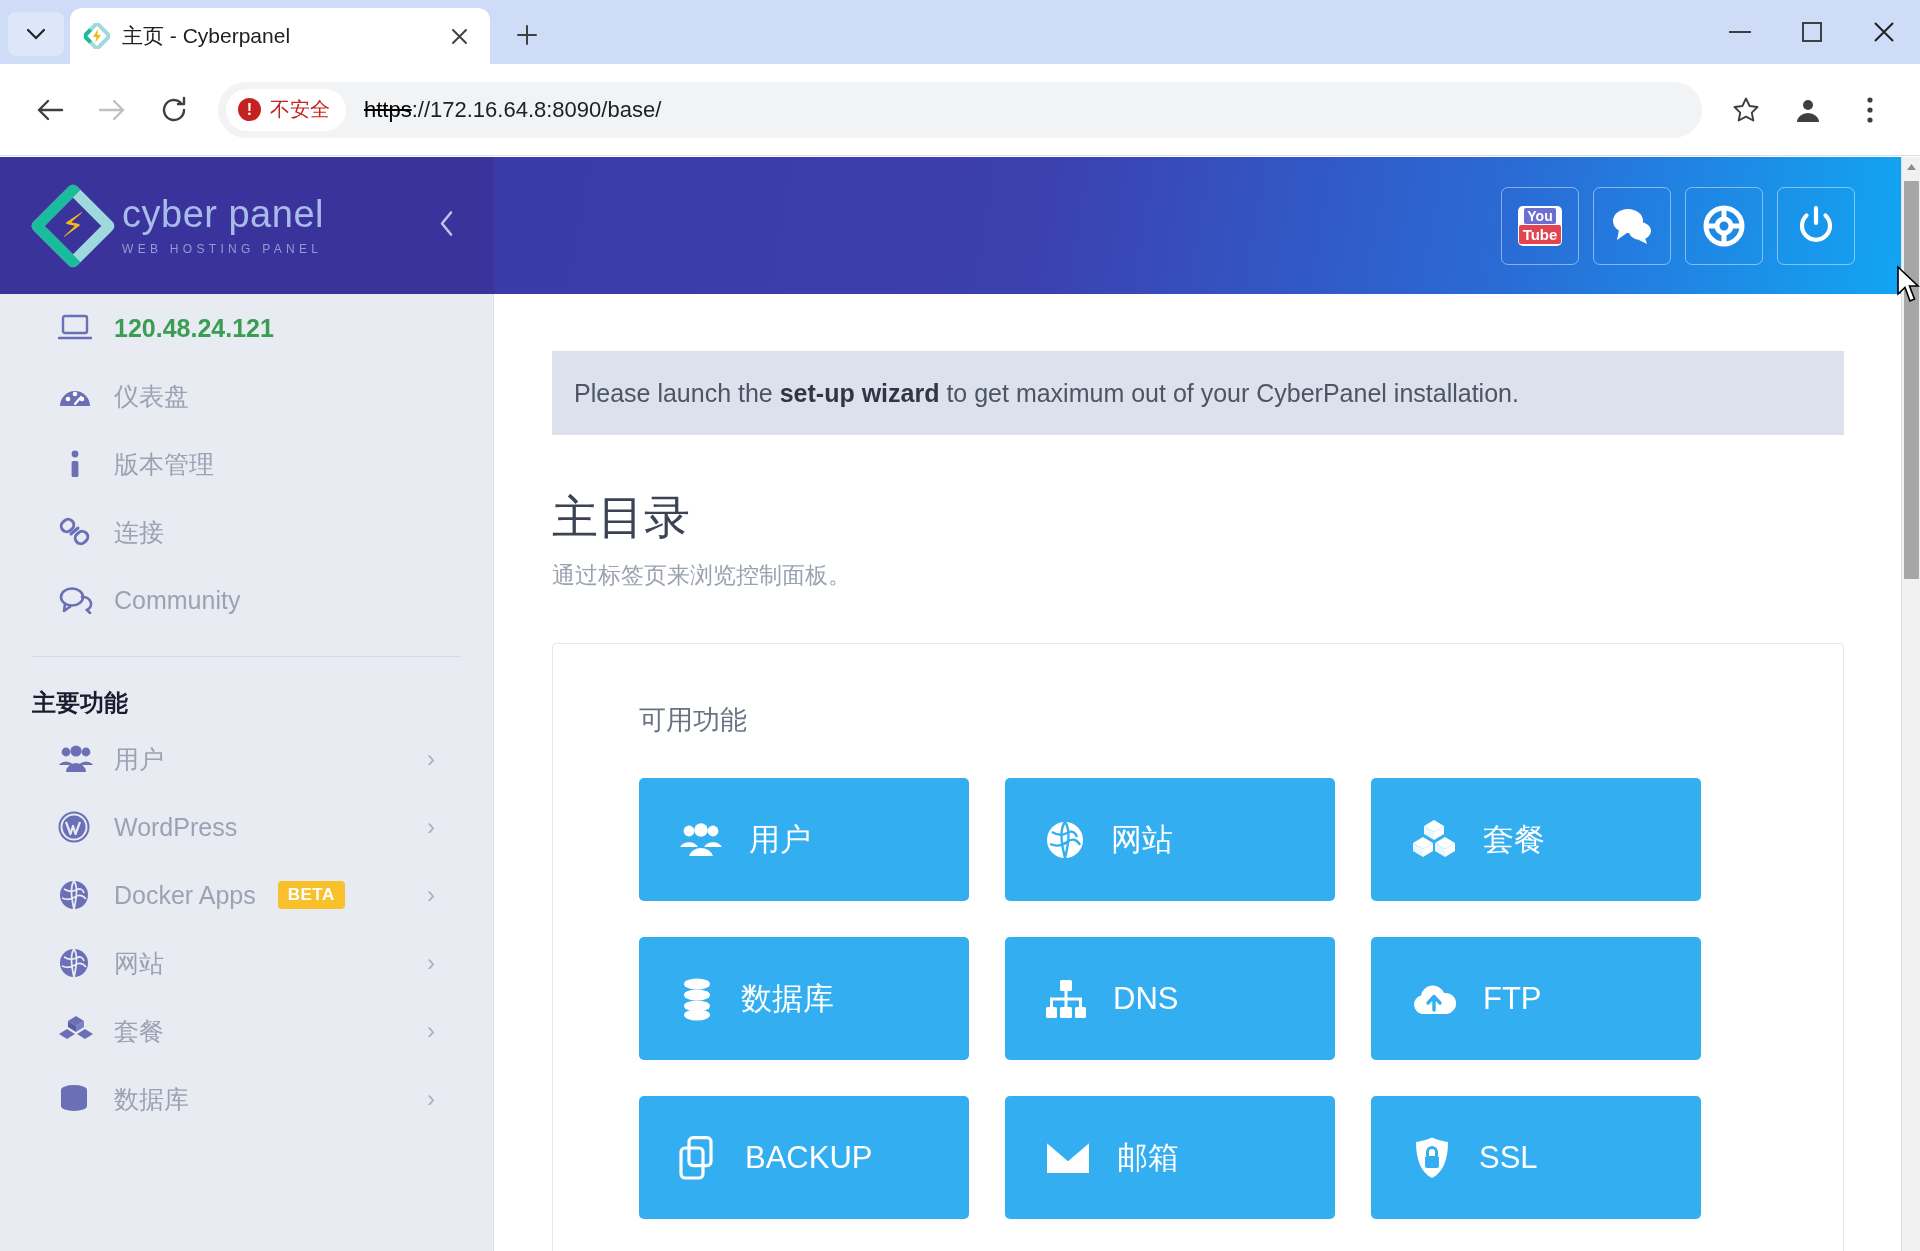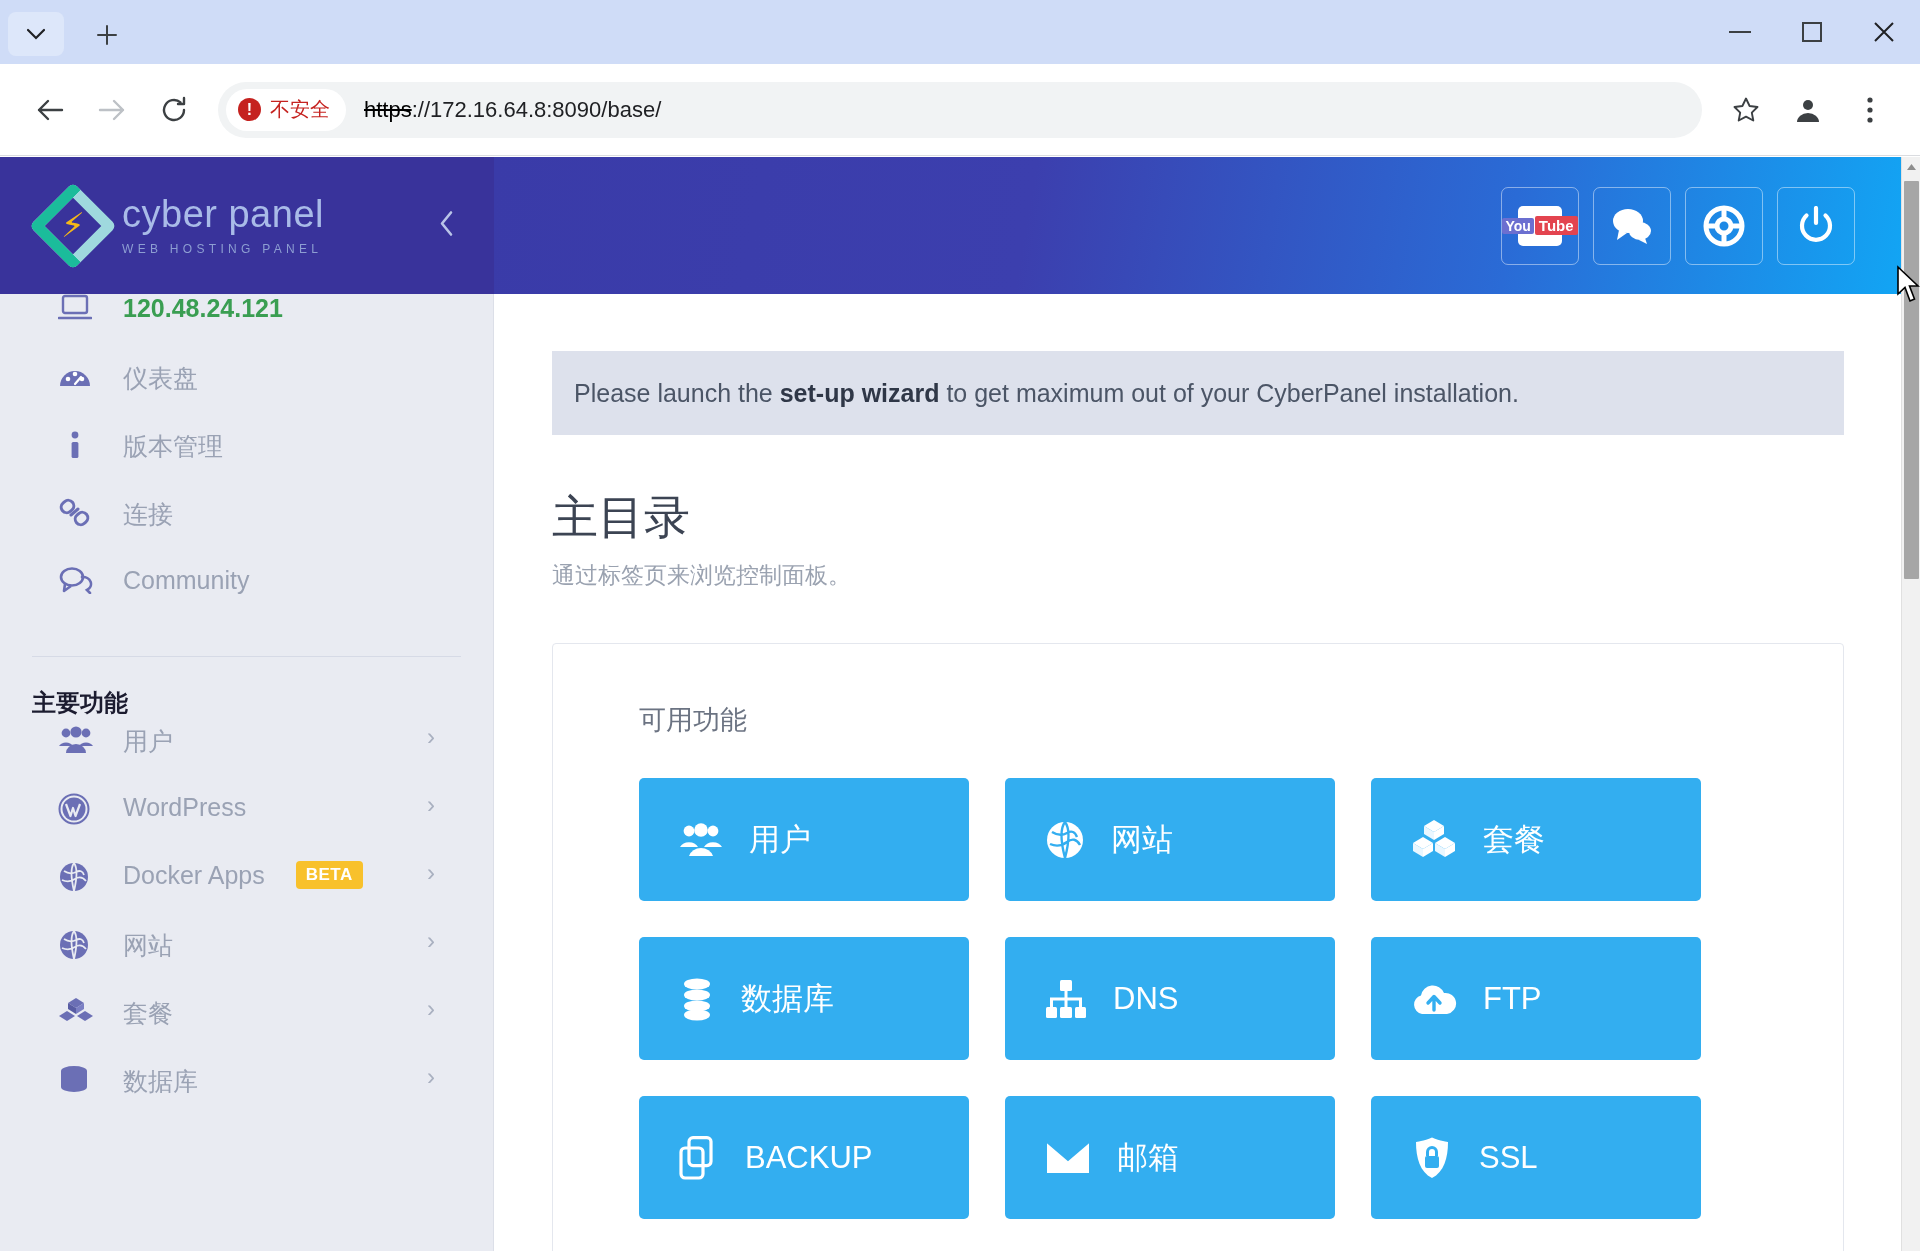--- a/index.html
+++ b/index.html
@@ -137,21 +137,21 @@
     position: absolute; right: 46px; top: 50%; transform: translateY(-50%);
     display: flex; gap: 14px;
   }
   .head-btn {
     width: 78px; height: 78px; border: 1px solid rgba(255,255,255,.45);
     border-radius: 7px; display: flex; align-items: center; justify-content: center;
     color: #fff;
   }
   .yt-glyph {
     width: 44px; height: 40px; background: #fff; border-radius: 5px;
-    display: flex; align-items: center; justify-content: center;
+    display: flex; flex-direction: column; align-items: center; justify-content: center;
     gap: 1px;
   }
   .yt-you {
     background: #6b6fd0; color: #fff; font-size: 14px; font-weight: bold;
     line-height: 1; padding: 1px 3px; border-radius: 2px;
   }
   .yt-tube {
     background: #e3444f; color: #ffffff; font-size: 15px; font-weight: bold;
     line-height: 1; padding: 2px 4px; border-radius: 2px;
   }
@@ -160,22 +160,22 @@
   .sidebar {
     position: absolute; left: 0; top: 137px; width: 494px; height: 957px;
     background: #e9ebf2; border-right: 1px solid #dcdfe8; overflow: hidden;
   }
   .side-section {
     font-size: 24px; font-weight: bold; color: #1b1b2f;
     padding: 38px 0 6px 32px;
   }
   .side-section.second { padding-top: 30px; }
   .side-item {
-    display: flex; align-items: flex-start; height: 68px; padding-left: 58px;
-    gap: 13px; position: relative;
+    display: flex; align-items: center; height: 68px; padding-left: 58px;
+    gap: 4px; position: relative;
   }
   .side-icon {
     width: 52px; flex: 0 0 52px; display: flex; align-items: center;
     color: #6b6fb5;
   }
   .side-label {
     font-size: 25px; color: #9aa2b4; white-space: nowrap;
   }
   .side-label.ip { color: #3a9e52; font-weight: bold; }
   .side-chevron {
@@ -246,20 +246,37 @@
 
 <div class="browser">
 
   <div class="tabstrip">
     <div class="tab-list-btn">
       <svg width="18" height="12" viewBox="0 0 18 12">
         <path d="M1 2 L9 10 L17 2" stroke="#202124" stroke-width="2.2" fill="none" stroke-linecap="round"></path>
       </svg>
     </div>
 
+    <div class="tab">
+      <span class="tab-favicon">
+        <svg width="26" height="26" viewBox="0 0 26 26">
+          <g transform="rotate(45 13 13)">
+            <rect x="4" y="4" width="18" height="18" rx="2" fill="none" stroke="#9fd9de" stroke-width="4"></rect>
+            <path d="M4 13 L4 22 L13 22" fill="none" stroke="#1bbc9b" stroke-width="4"></path>
+          </g>
+          <path d="M14 6 L9 14 L12.5 14 L11 20 L17 12 L13.5 12 Z" fill="#f5b819"></path>
+        </svg>
+      </span>
+      <span class="tab-title">主页 - Cyberpanel</span>
+      <span class="tab-close">
+        <svg width="17" height="17" viewBox="0 0 17 17">
+          <path d="M2 2 L15 15 M15 2 L2 15" stroke="#3c4043" stroke-width="1.9" stroke-linecap="round"></path>
+        </svg>
+      </span>
+    </div>
 
     <div class="newtab">
       <svg width="22" height="22" viewBox="0 0 22 22">
         <path d="M11 2 L11 20 M2 11 L20 11" stroke="#3c4043" stroke-width="2" stroke-linecap="round"></path>
       </svg>
     </div>
 
     <div class="wincontrols">
       <div class="wc">
         <svg width="22" height="2" viewBox="0 0 22 2">

